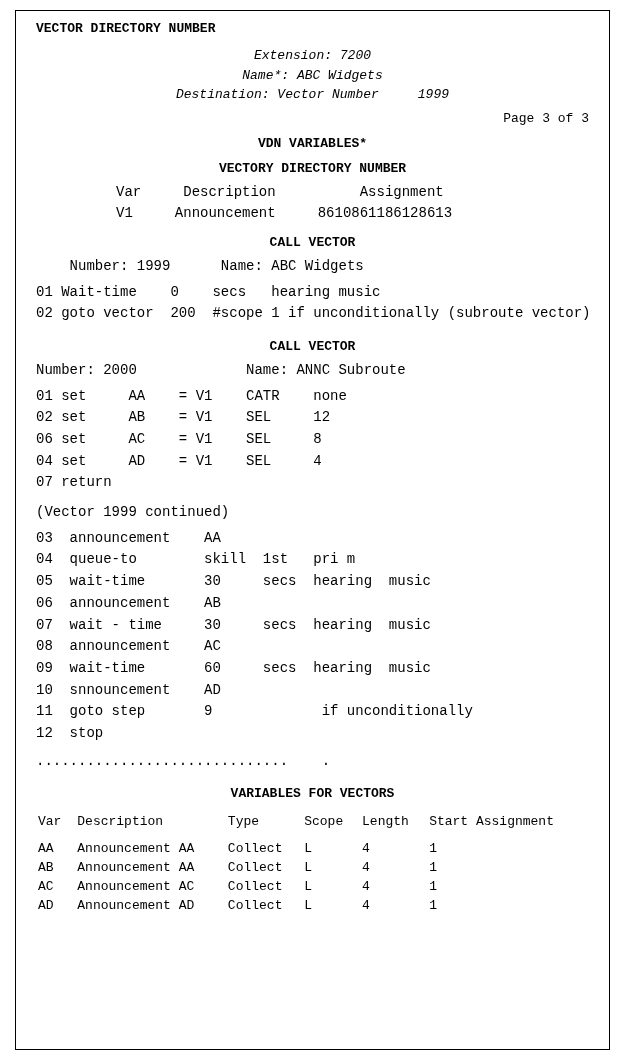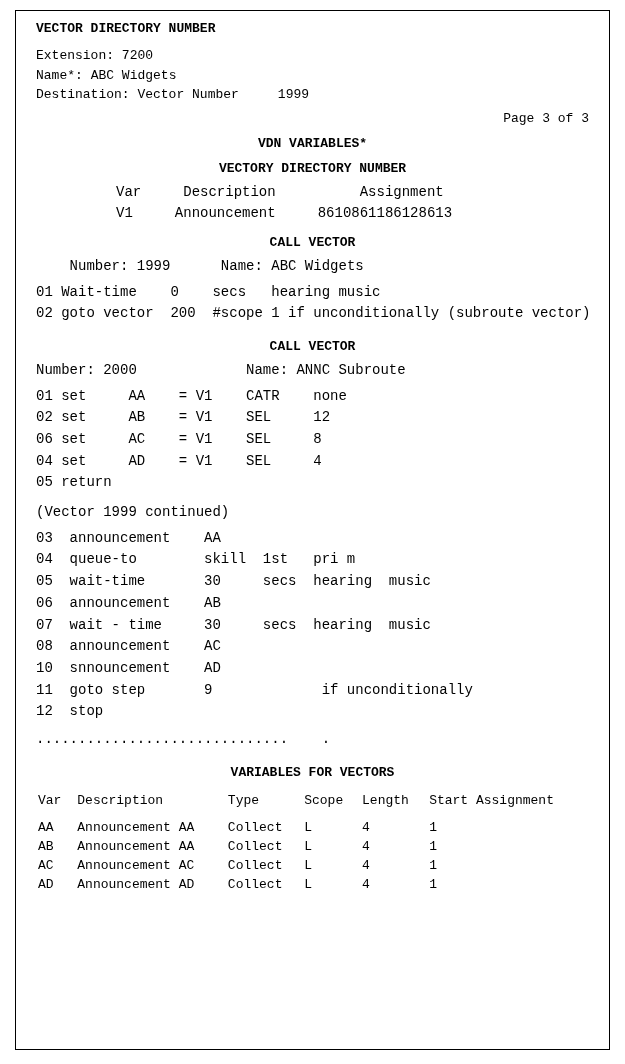--- a/index.html
+++ b/index.html
@@ -27,23 +27,24 @@
       font-weight: bold;
       font-size: 13px;
       margin-bottom: 10px;
     }
     .section-header {
       text-align: center;
       font-weight: bold;
       margin: 10px 0 6px 0;
     }
     .info-block {
-      text-align: left;
+      text-align: center;
       margin-bottom: 4px;
       line-height: 1.5;
+      font-style: italic;
     }
     .vars-table {
       width: 100%;
       margin-top: 8px;
     }
     .vars-table td {
       padding: 1px 8px 1px 0;
       white-space: pre;
     }
     .vars-header td {
@@ -94,34 +95,35 @@
 
   <div style="margin: 6px 0 4px 0;">
     <pre><span>Number: 2000</span>             <span>Name: ANNC Subroute</span></pre>
   </div>
 
   <div id="cv2-lines-container" style="margin-bottom: 8px;">
       <pre>01 set     AA    = V1    CATR    none</pre>
       <pre>02 set     AB    = V1    SEL     12</pre>
       <pre>06 set     AC    = V1    SEL     8</pre>
       <pre>04 set     AD    = V1    SEL     4</pre>
-      <pre>05 return</pre>
+      <pre>07 return</pre>
     </div>
 
   <div style="margin: 8px 0 4px 0;">
     <pre>(Vector 1999 continued)</pre>
   </div>
 
   <div id="cv3-lines-container" style="margin-bottom: 4px;">
       <pre>03  announcement    AA</pre>
       <pre>04  queue-to        skill  1st   pri m</pre>
       <pre>05  wait-time       30     secs  hearing  music</pre>
       <pre>06  announcement    AB</pre>
       <pre>07  wait - time     30     secs  hearing  music</pre>
       <pre>08  announcement    AC</pre>
+      <pre>09  wait-time       60     secs  hearing  music</pre>
       <pre>10  snnouncement    AD</pre>
       <pre>11  goto step       9             if unconditionally</pre>
       <pre>12  stop</pre>
     </div>
 
   <div style="margin: 6px 0;">
     <pre>..............................    .</pre>
   </div>
 
   <div class="section-header" style="margin-top: 14px;">VARIABLES FOR VECTORS</div>

